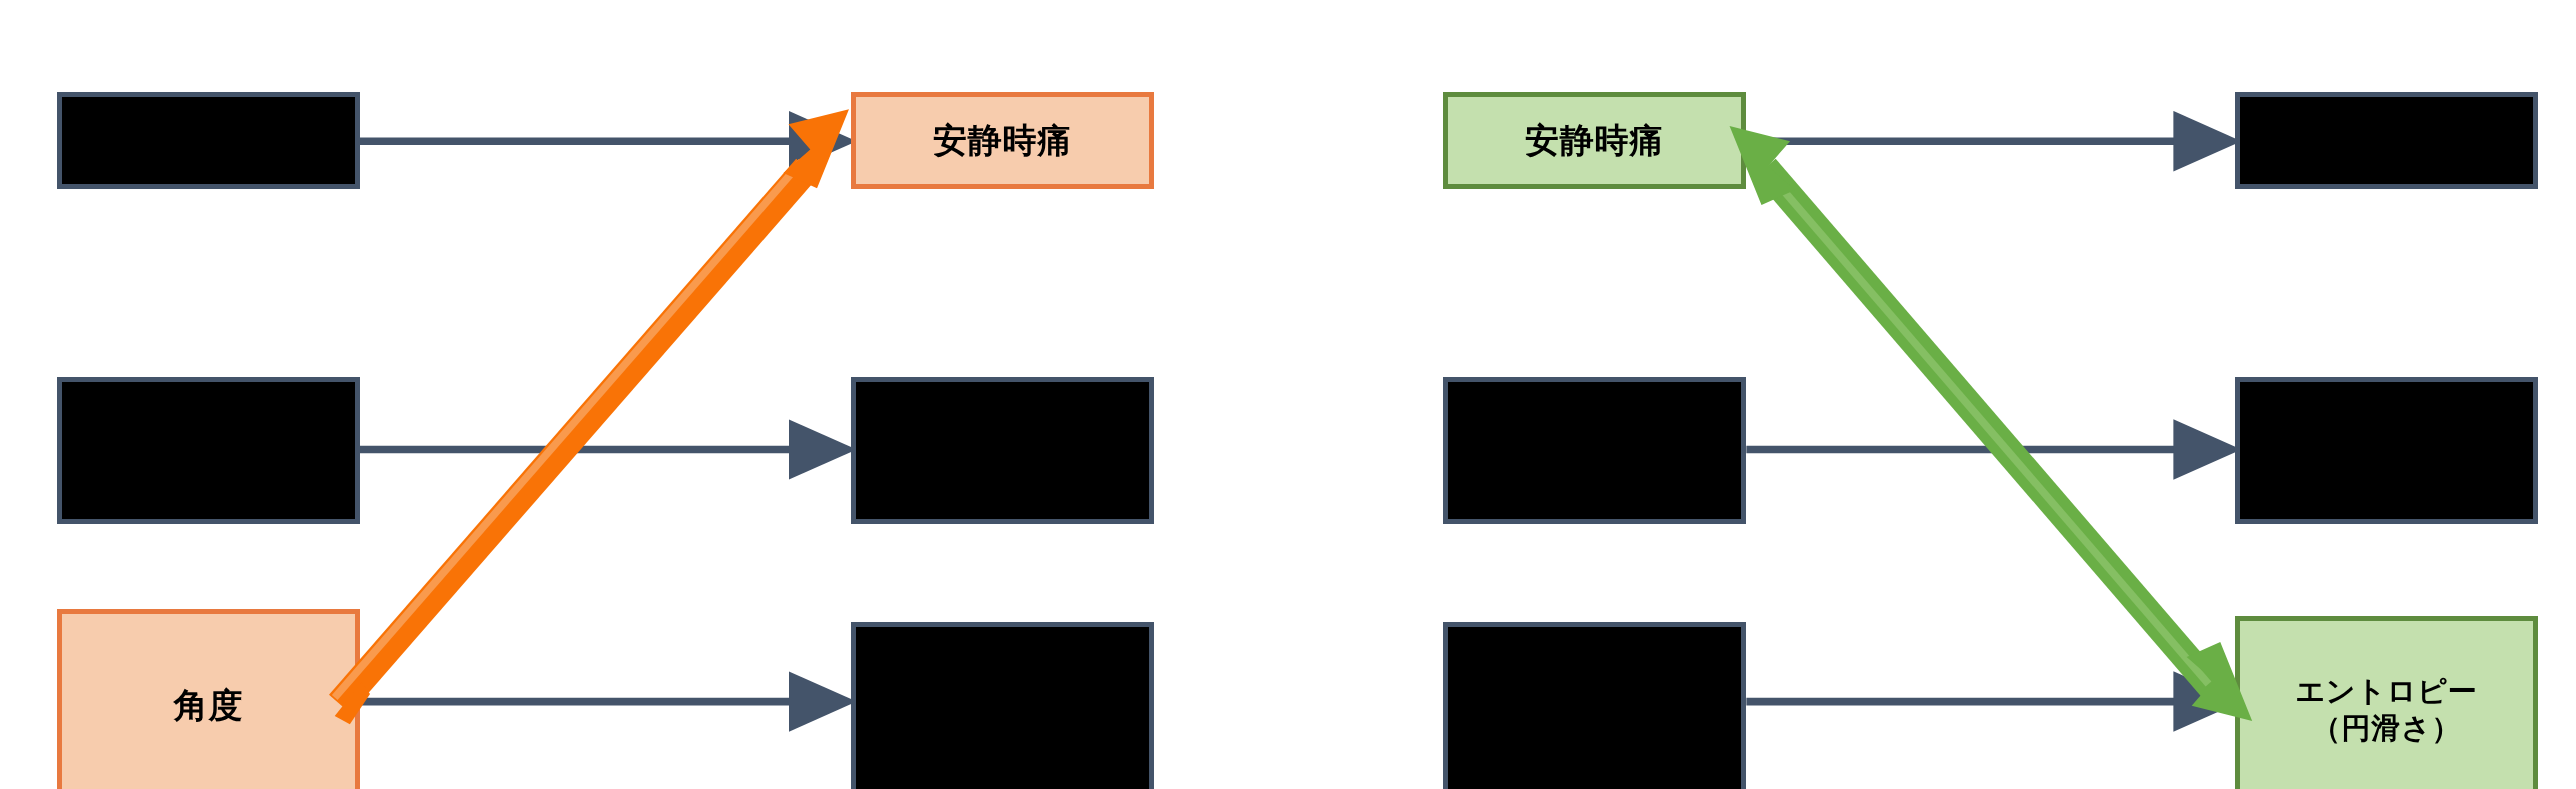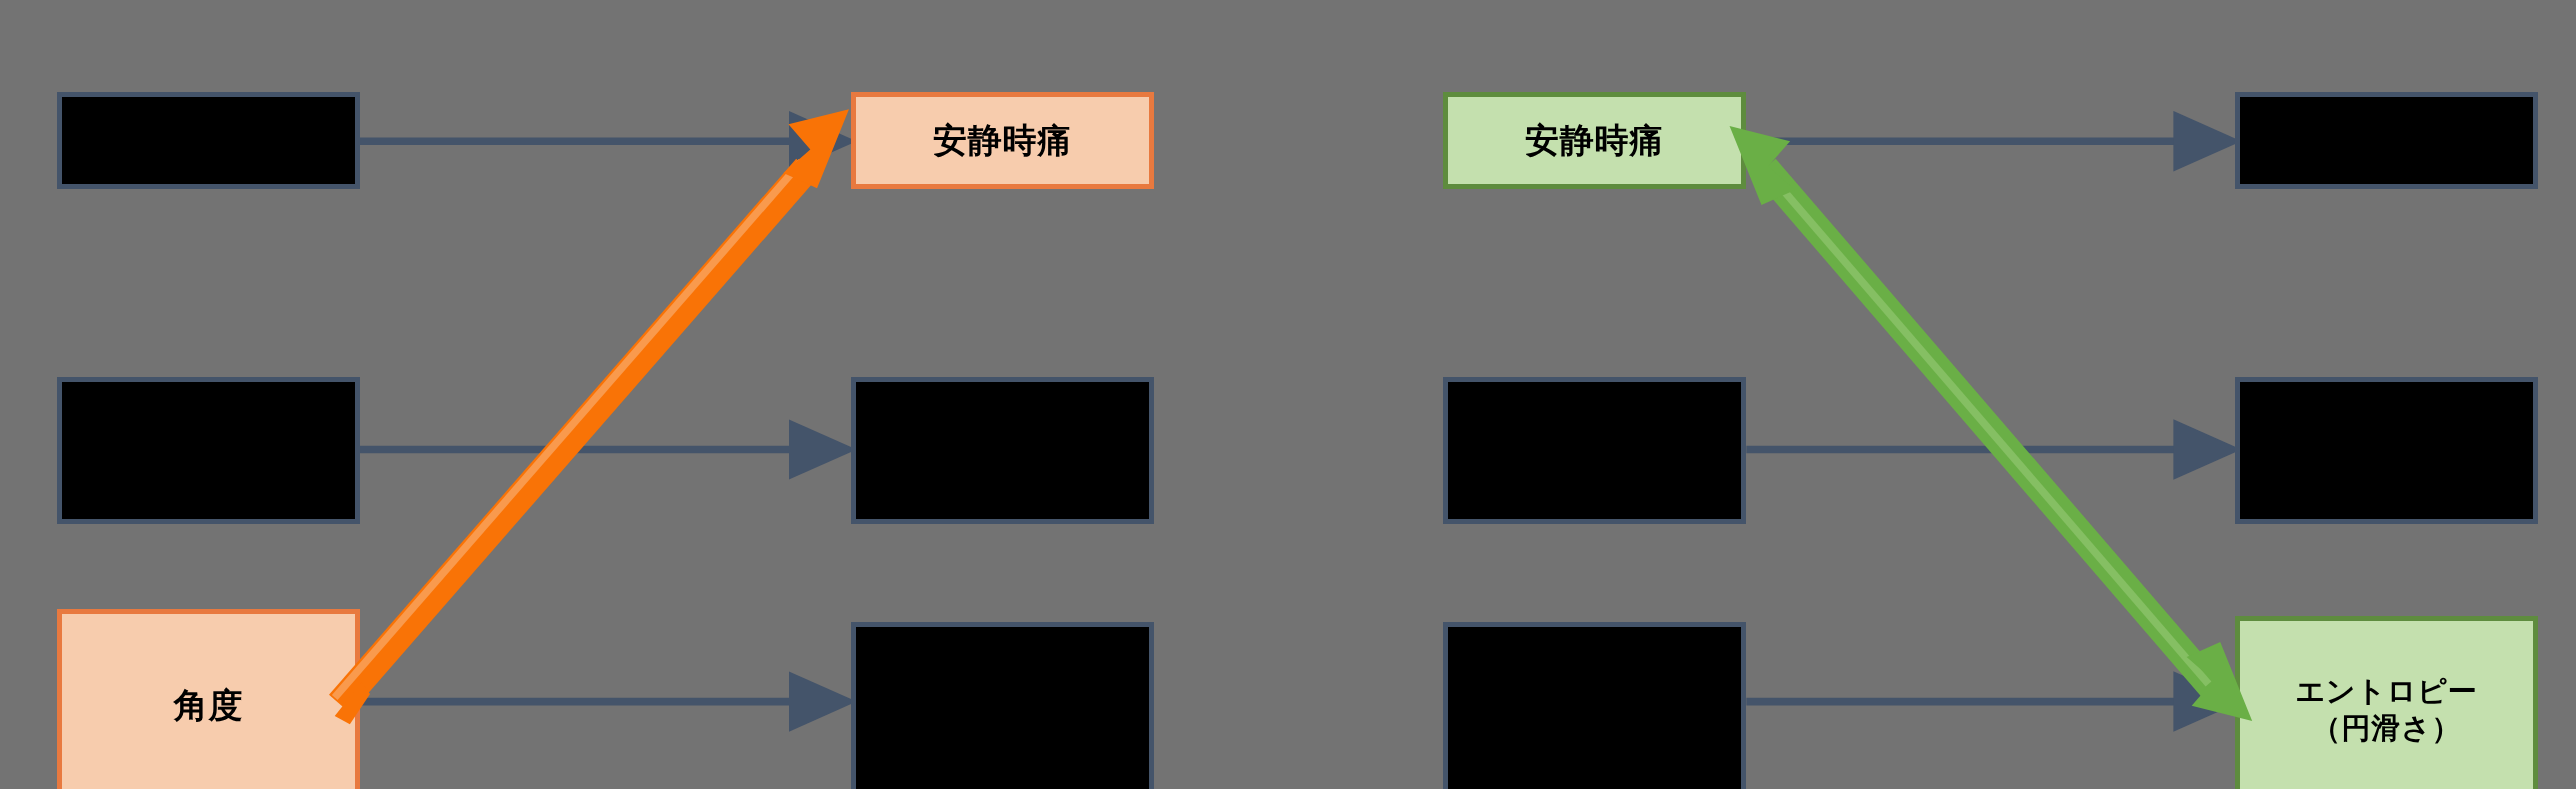--- a/index.html
+++ b/index.html
@@ -8,21 +8,21 @@
     padding: 0;
     background: #000000;
   }
   body {
     font-family: "Liberation Sans", "DejaVu Sans", sans-serif;
   }
   #stage {
     position: relative;
     width: 2576px;
     height: 789px;
-    background: #737373;
+    background: #ffffff;
     overflow: hidden;
   }
   .panel {
     position: absolute;
     top: 0;
     height: 789px;
   }
   #panel-left  { left: 0px;    width: 1288px; }
   #panel-right { left: 1288px; width: 1288px; }
 

